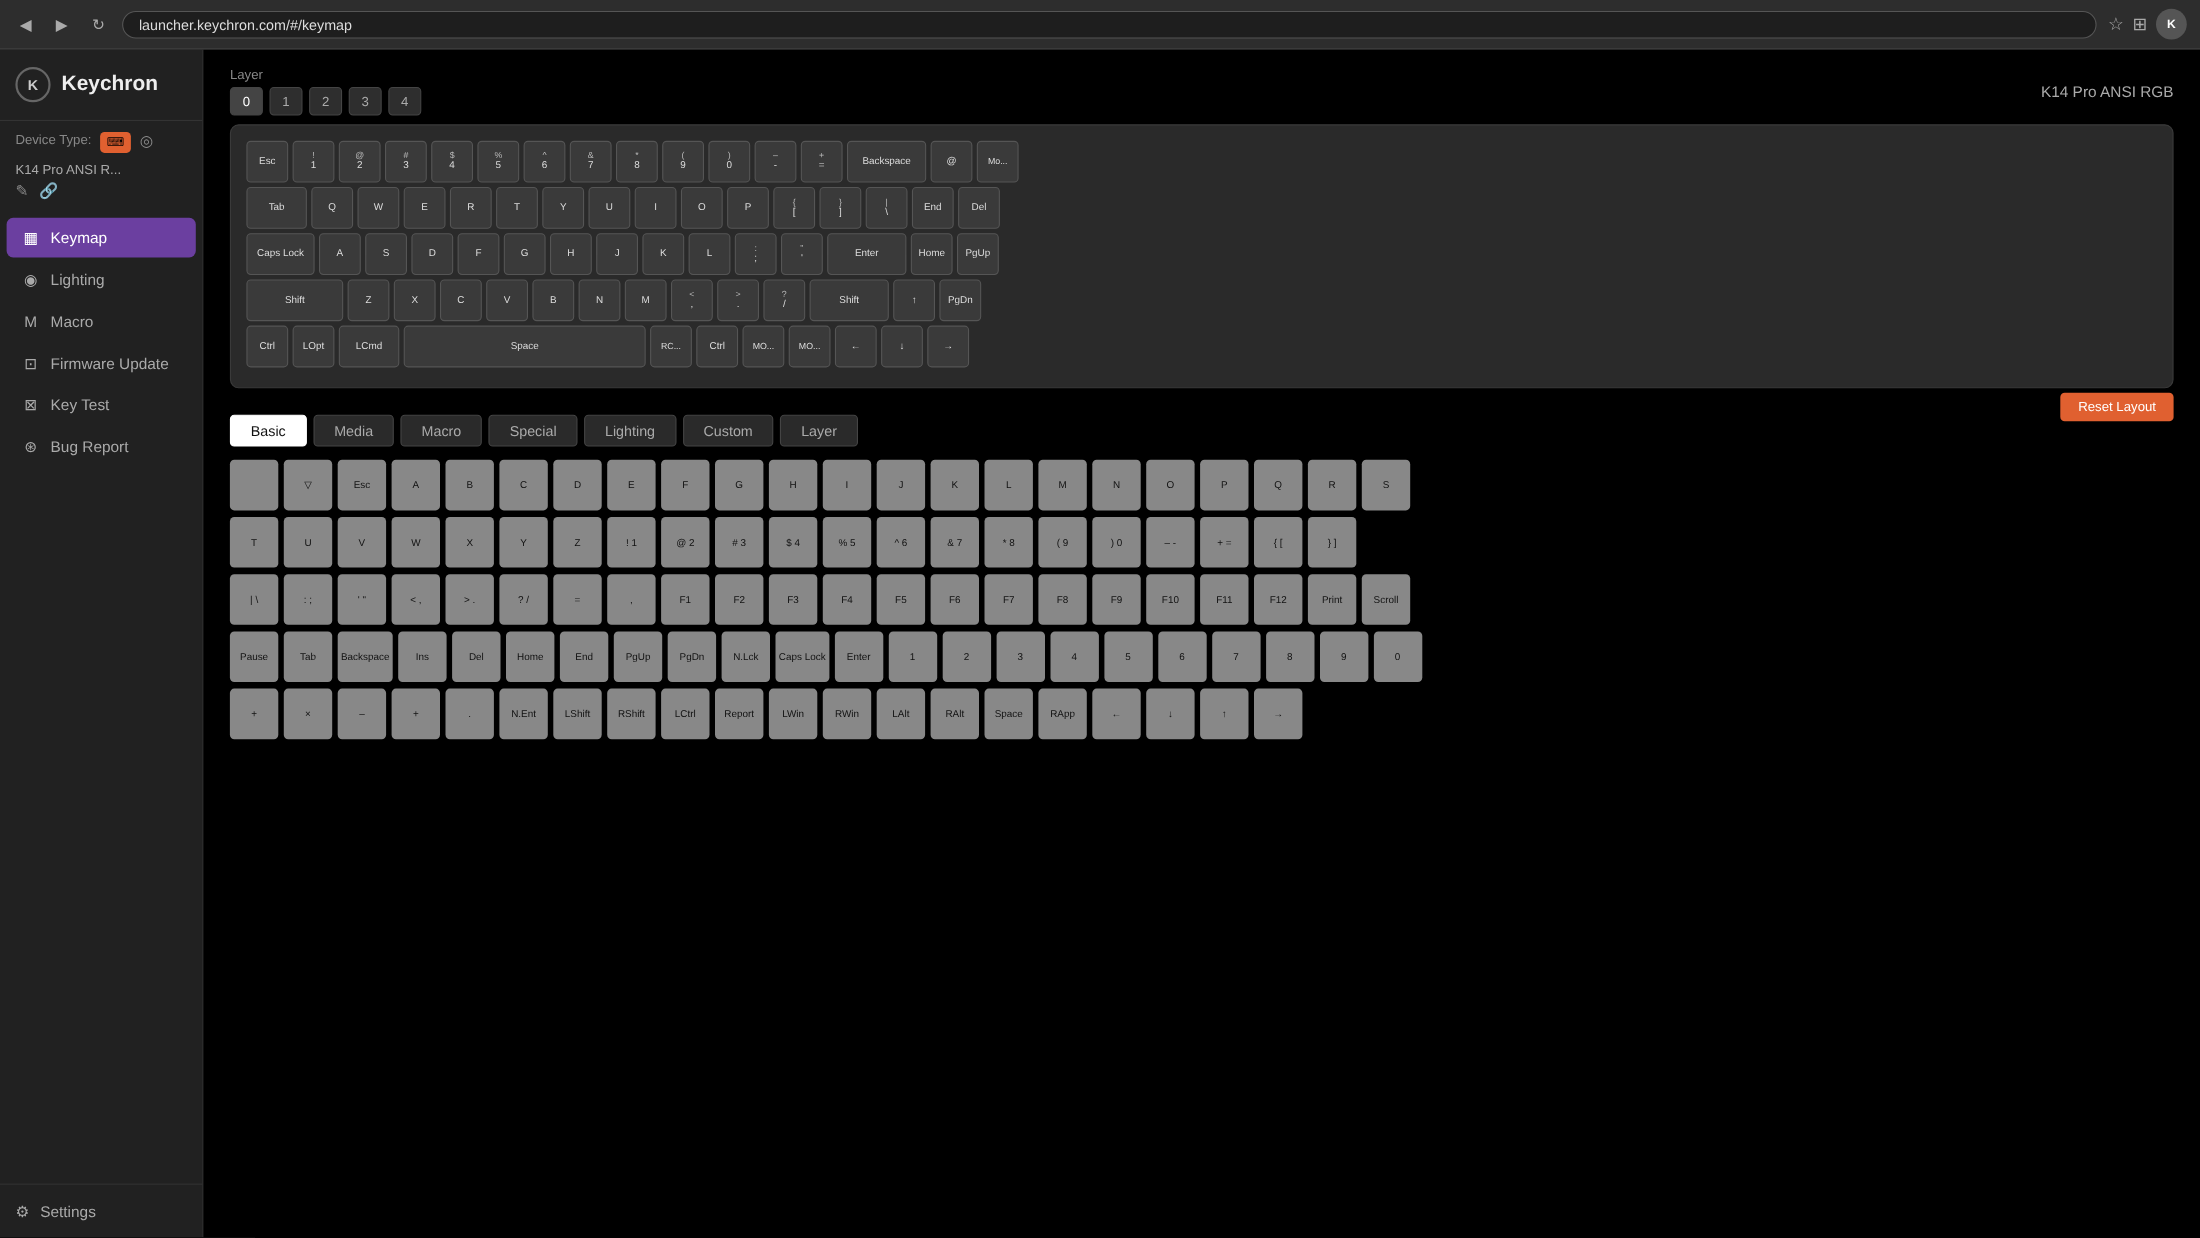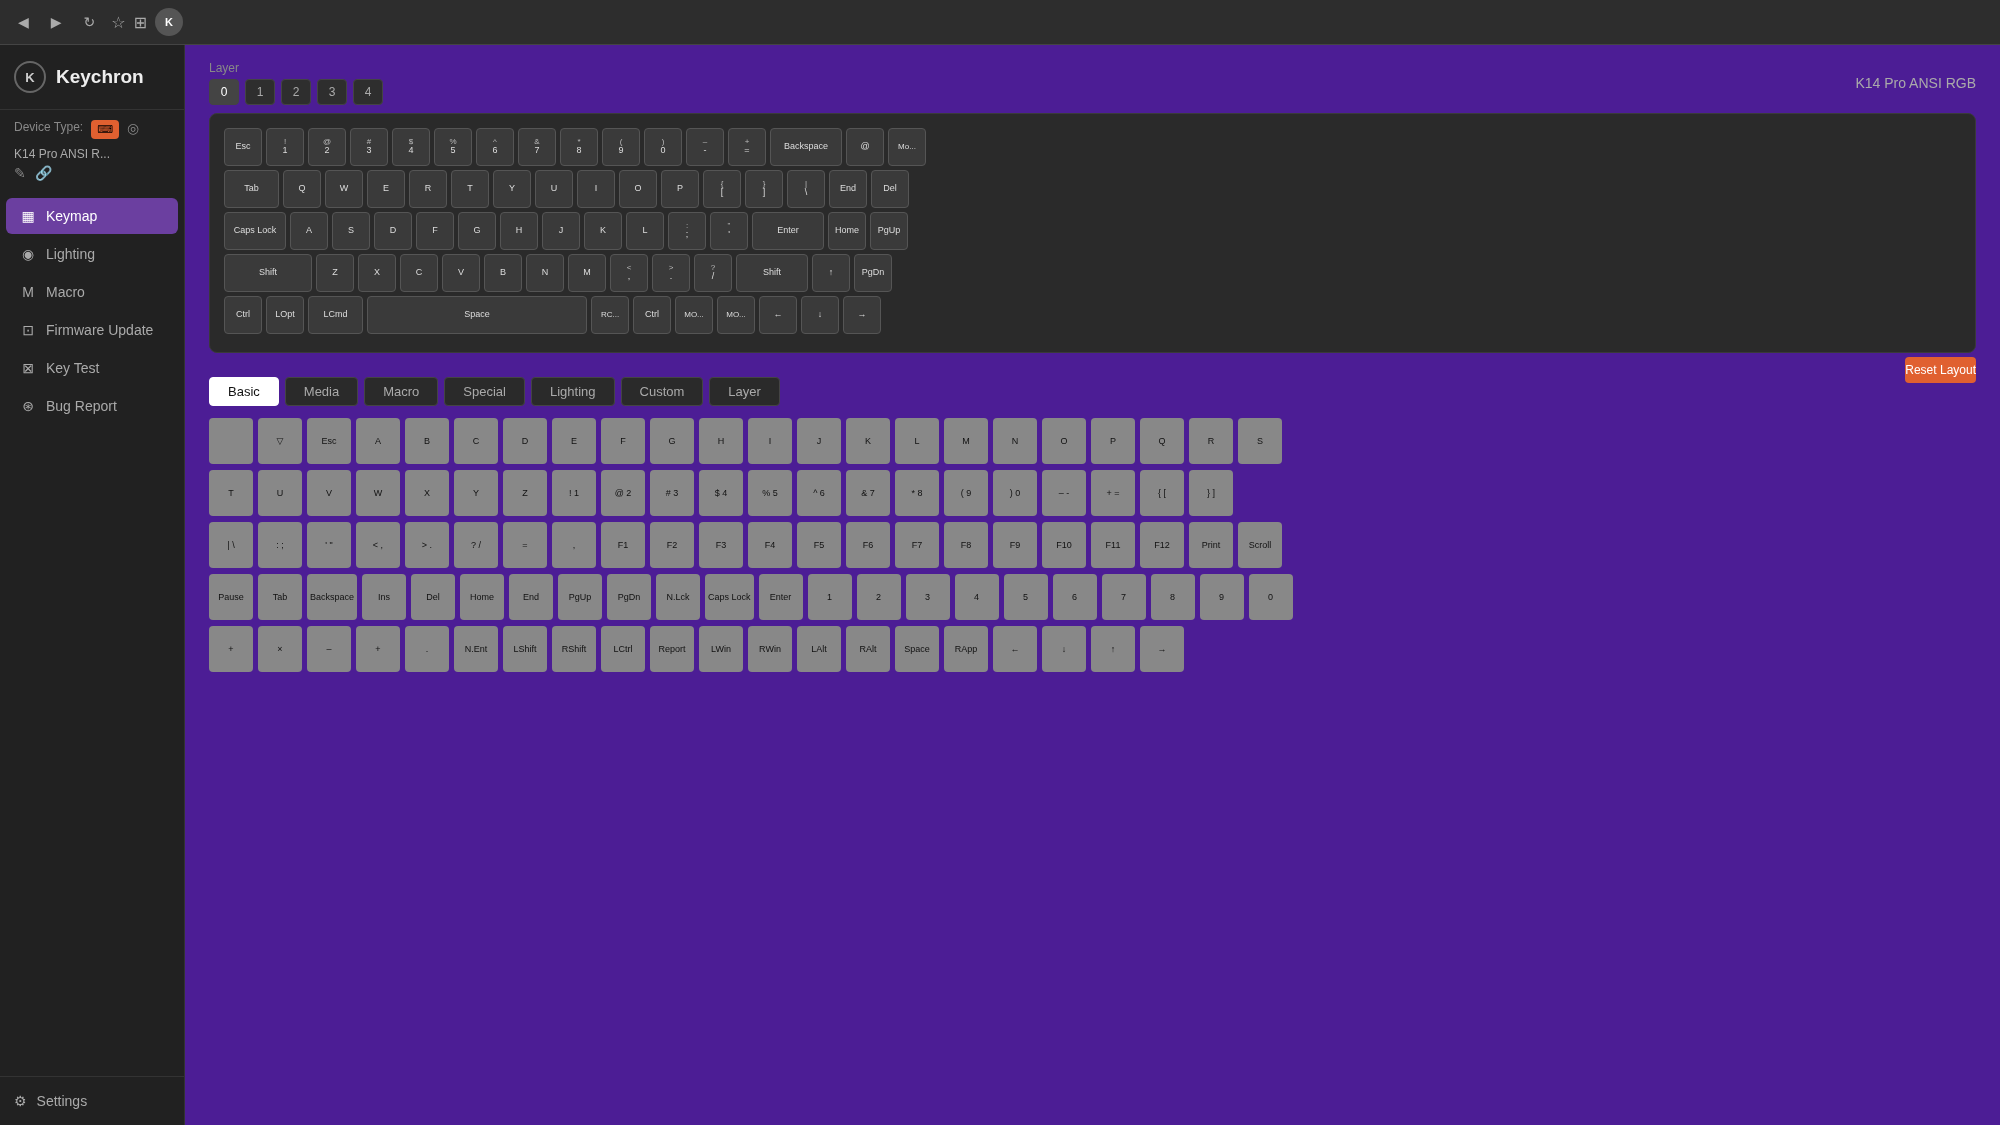--- a/index.html
+++ b/index.html
@@ -185,21 +185,21 @@
       font-size: 14px;
       color: #aaa;
       padding: 6px 0;
     }
 
     
     .main-content {
       flex: 1;
       overflow-y: auto;
       padding: 16px 24px;
-      background: #4c1d95;
+      background: #000000;
     }
 
     
     .keyboard-section {
       position: relative;
       margin-bottom: 20px;
     }
     .layer-header {
       display: flex;
       align-items: center;
@@ -234,21 +234,21 @@
     }
     .keyboard-title {
       font-size: 14px;
       color: #aaa;
     }
     .reset-btn {
       background: #e06030;
       border: none;
       border-radius: 4px;
       color: #fff;
-      padding: 6px 0;
+      padding: 6px 16px;
       font-size: 12px;
       cursor: pointer;
       position: absolute;
       right: 0;
       bottom: -30px;
     }
 
     
     .keyboard-container {
       background: #2a2a2a;
@@ -338,20 +338,23 @@
       line-height: 1.2;
     }
   </style>
 </head>
 <body>
 
 <div class="browser-chrome">
   <button class="browser-nav-btn">◀</button>
   <button class="browser-nav-btn">▶</button>
   <button class="browser-nav-btn">↻</button>
+  <div class="browser-address-bar">
+    <span>launcher.keychron.com/#/keymap</span>
+  </div>
   <div class="browser-actions">
     <button class="browser-action-btn">☆</button>
     <button class="browser-action-btn">⊞</button>
     <div class="browser-avatar">K</div>
   </div>
 </div>
 
 <div class="app-container">
 
   <div class="sidebar">

